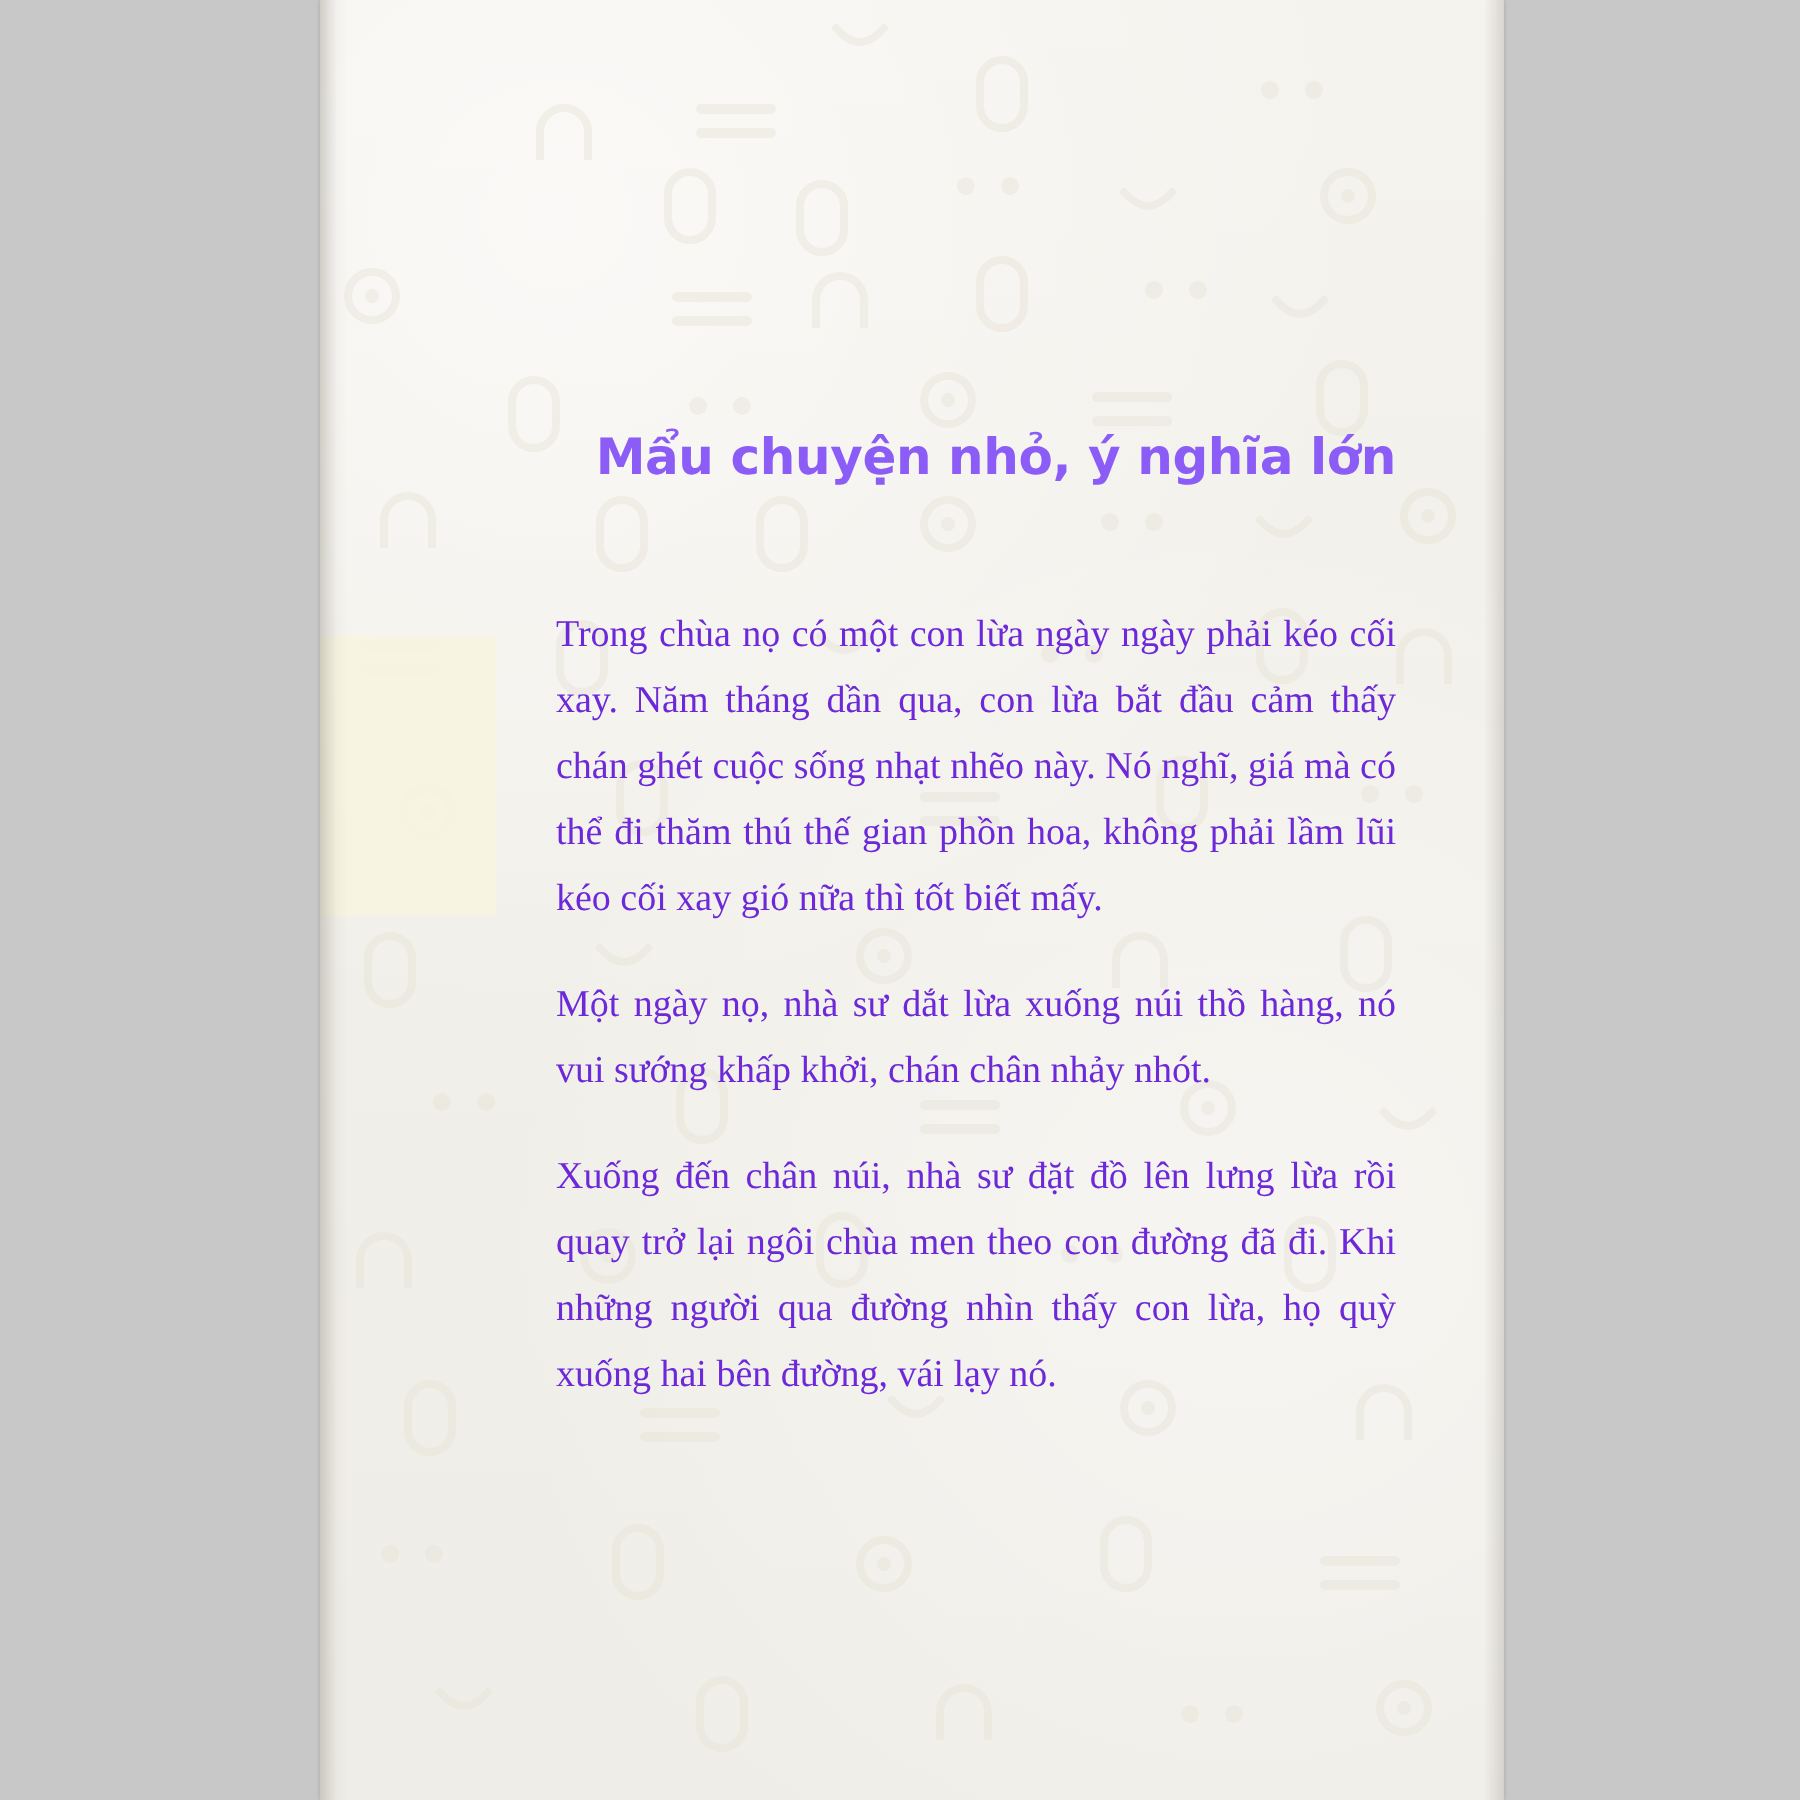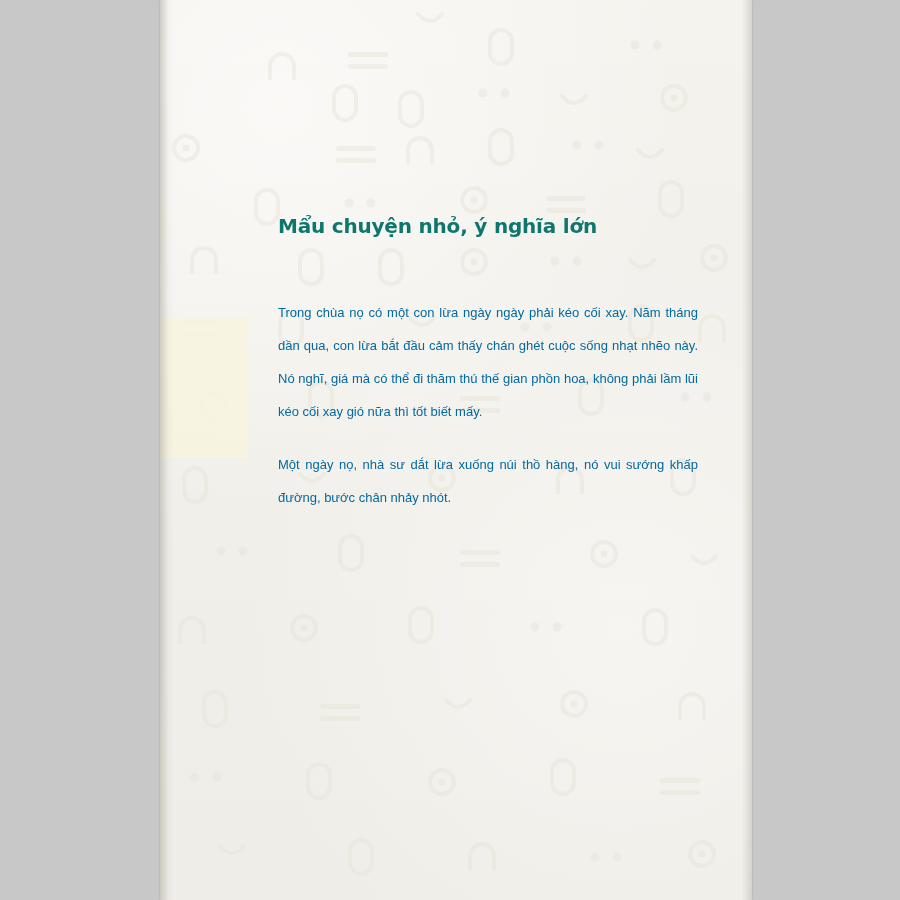--- a/index.html
+++ b/index.html
@@ -100,34 +100,34 @@
     left: 118px;
     top: 0;
     width: 420px;
     height: 900px;
   }
   .chapter-title {
     margin: 0;
     padding-top: 214px;
     font-family: "DejaVu Sans", sans-serif;
     font-weight: bold;
-    font-size: 20px;
-    color: #0f766e;
-    text-align: left;
+    font-size: 25px;
+    color: #8b5cf6;
+    text-align: right;
     letter-spacing: -0.2px;
   }
   .body-text {
     margin-top: 58px;
   }
   .body-text p {
     margin: 0 0 20px 0;
-    font-family: Liberation Sans, sans-serif;
-    font-size: 13px;
+    font-family: Liberation Serif, serif;
+    font-size: 19px;
     line-height: 33px;
-    color: #0369a1;
+    color: #6d28d9;
     text-align: justify;
     text-justify: inter-word;
     hyphens: none;
   }
   .body-text p:last-child {
     margin-bottom: 0;
   }
 </style>
 </head>
 <body>
@@ -254,18 +254,19 @@
     <div class="ghost-band-text"></div>
 
     <div class="spine-shadow"></div>
     <div class="edge-right-shadow"></div>
 
     <div class="content">
       <h1 class="chapter-title">Mẩu chuyện nhỏ, ý nghĩa lớn</h1>
 
       <div class="body-text">
         <p>Trong chùa nọ có một con lừa ngày ngày phải kéo cối xay. Năm tháng dần qua, con lừa bắt đầu cảm thấy chán ghét cuộc sống nhạt nhẽo này. Nó nghĩ, giá mà có thể đi thăm thú thế gian phồn hoa, không phải lầm lũi kéo cối xay gió nữa thì tốt biết mấy.</p>
-        <p>Một ngày nọ, nhà sư dắt lừa xuống núi thồ hàng, nó vui sướng khấp đường, bước chân nhảy nhót.</p>
+        <p>Một ngày nọ, nhà sư dắt lừa xuống núi thồ hàng, nó vui sướng khấp khởi, chán chân nhảy nhót.</p>
+        <p>Xuống đến chân núi, nhà sư đặt đồ lên lưng lừa rồi quay trở lại ngôi chùa men theo con đường đã đi. Khi những người qua đường nhìn thấy con lừa, họ quỳ xuống hai bên đường, vái lạy nó.</p>
 
       </div>
     </div>
   </div>
 </div>
 
 </body></html>

